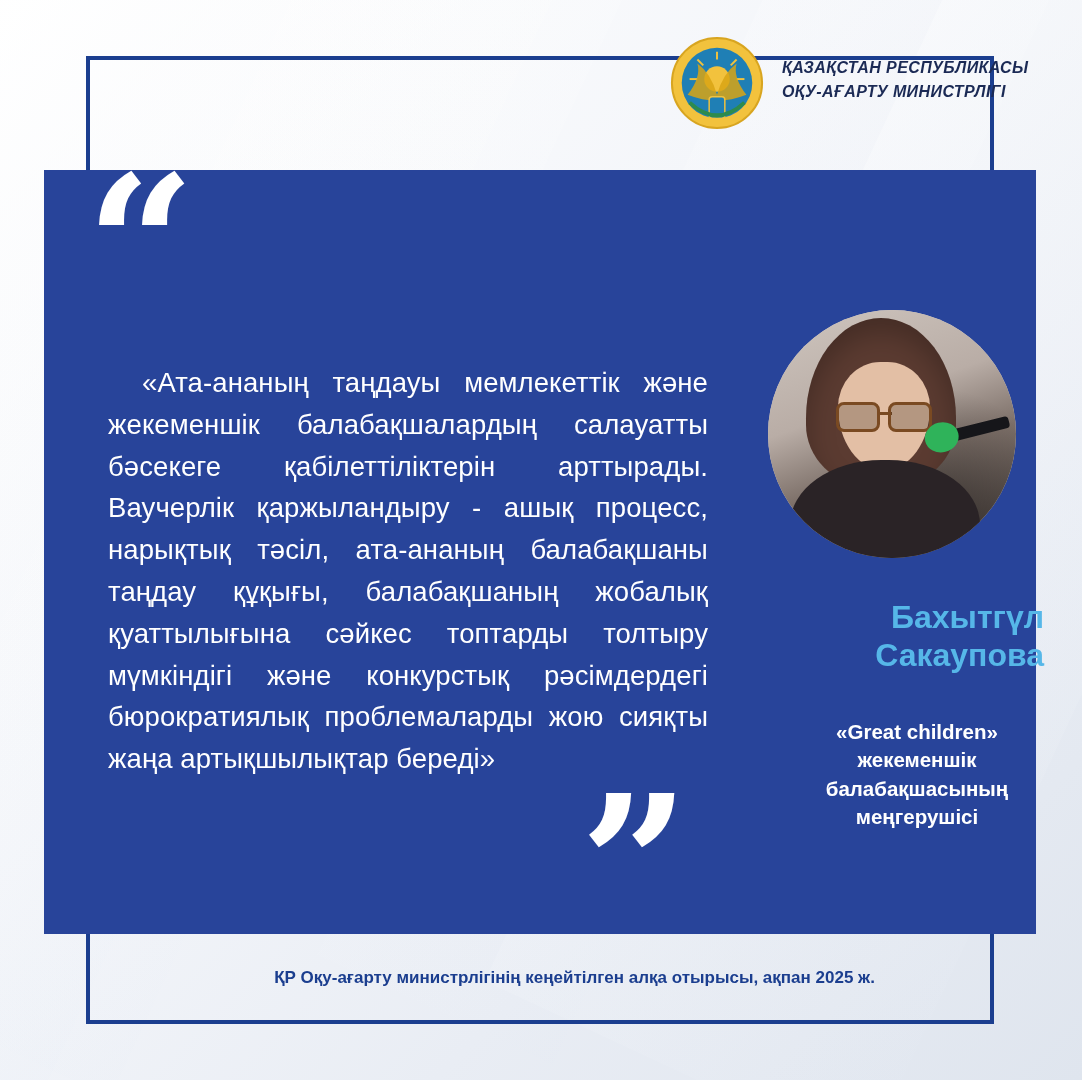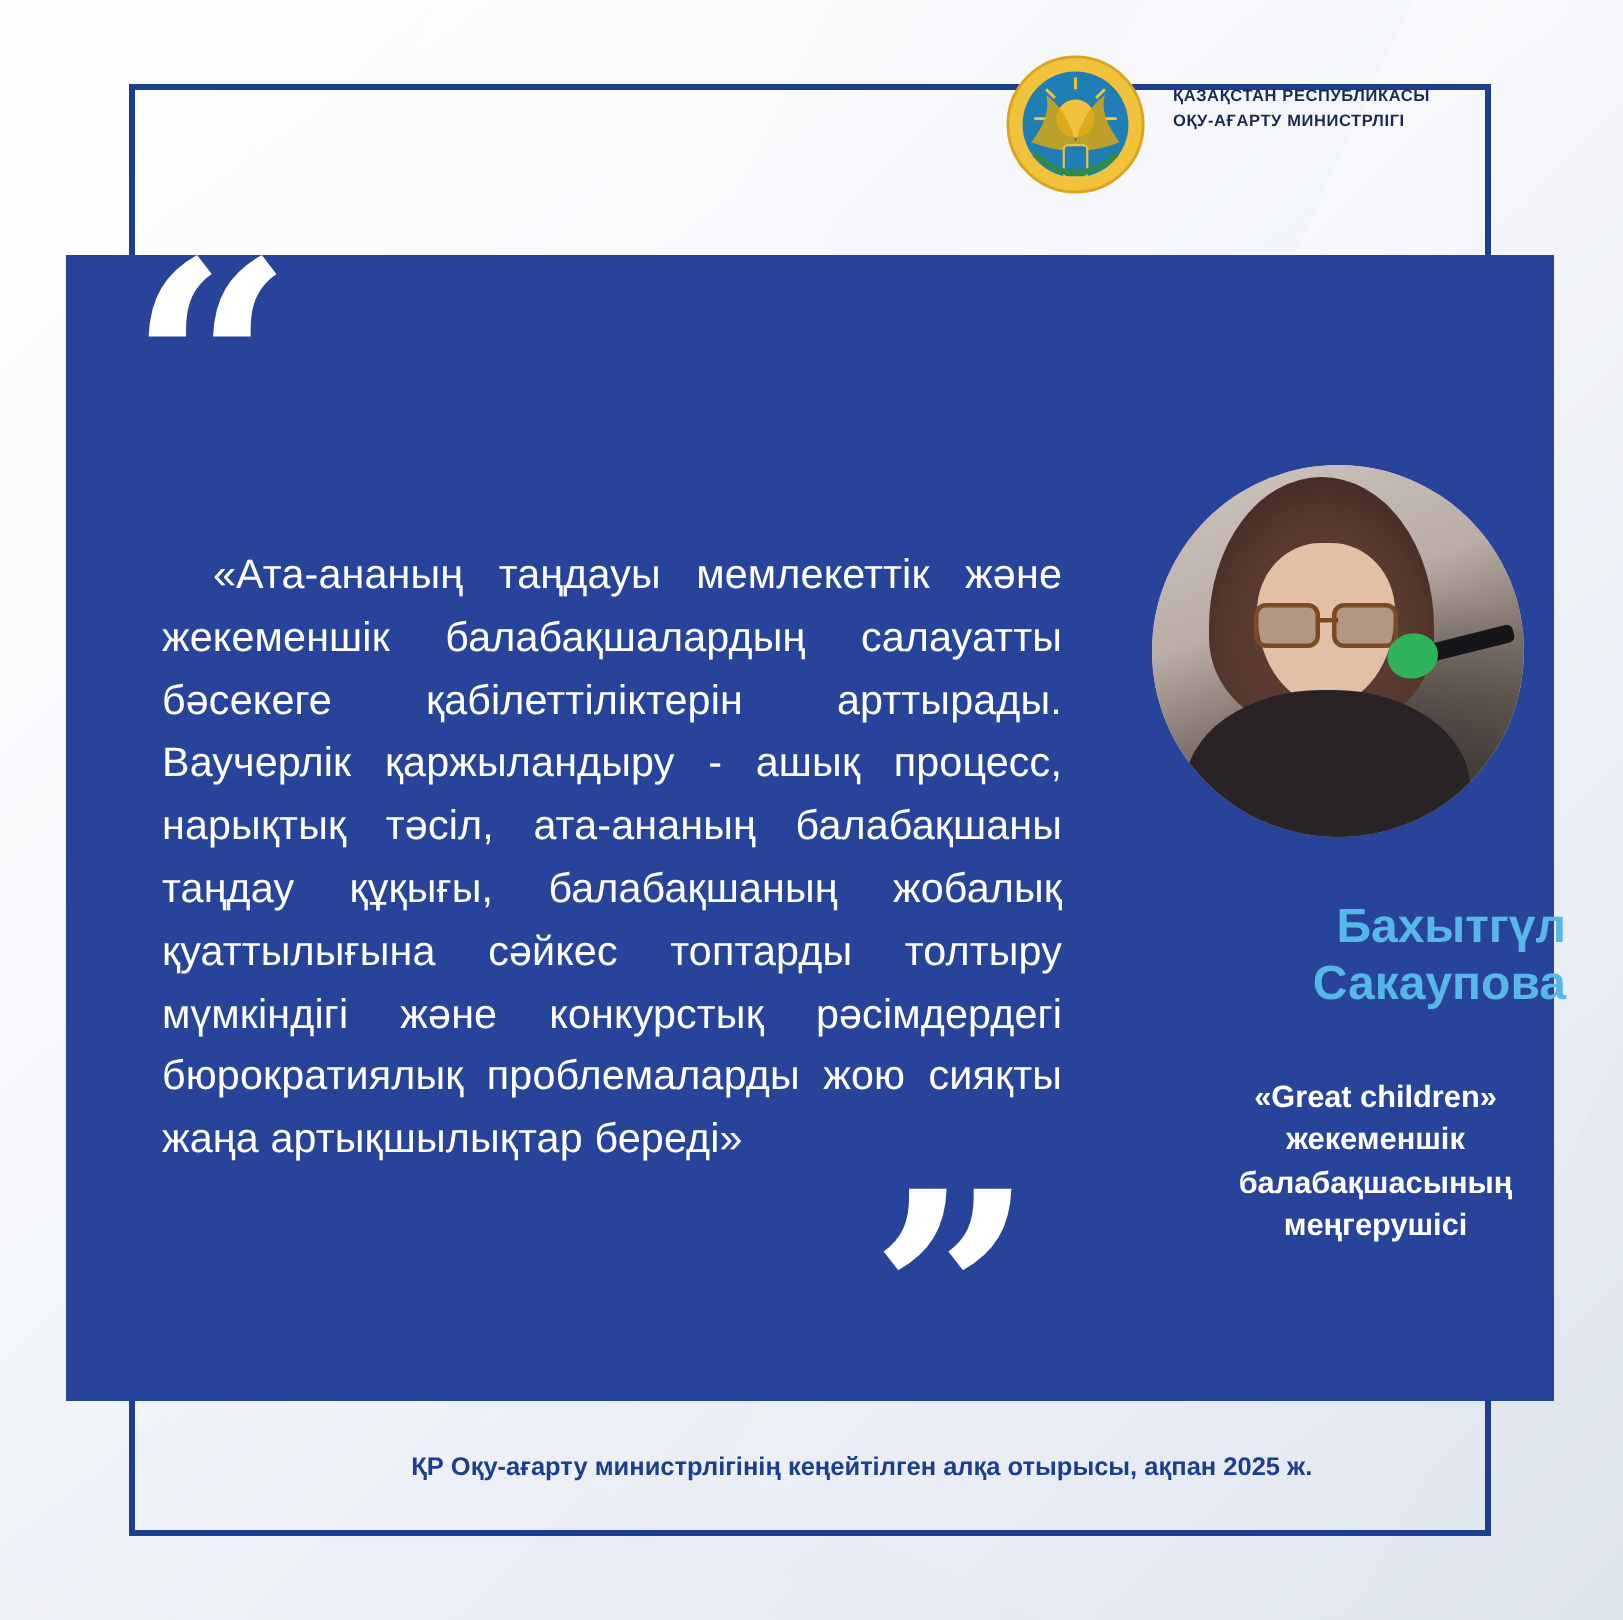--- a/index.html
+++ b/index.html
@@ -210,25 +210,26 @@
     top: 34px;
     width: 98px;
     height: 98px;
   }
   .caption {
     position: absolute;
     left: 782px;
     top: 56px;
     width: 250px;
     color: #1b2a55;
-    font-size: 11px;
+    font-size: 16px;
     font-weight: bold;
     line-height: 1.5;
     letter-spacing: 0.4px;
     white-space: pre-line;
+    font-style: italic;
   }
 
   .footer-text {
     position: absolute;
     left: 86px;
     top: 968px;
     width: 977px;
     text-align: center;
     color: #1b3e8f;
     font-size: 17px;

